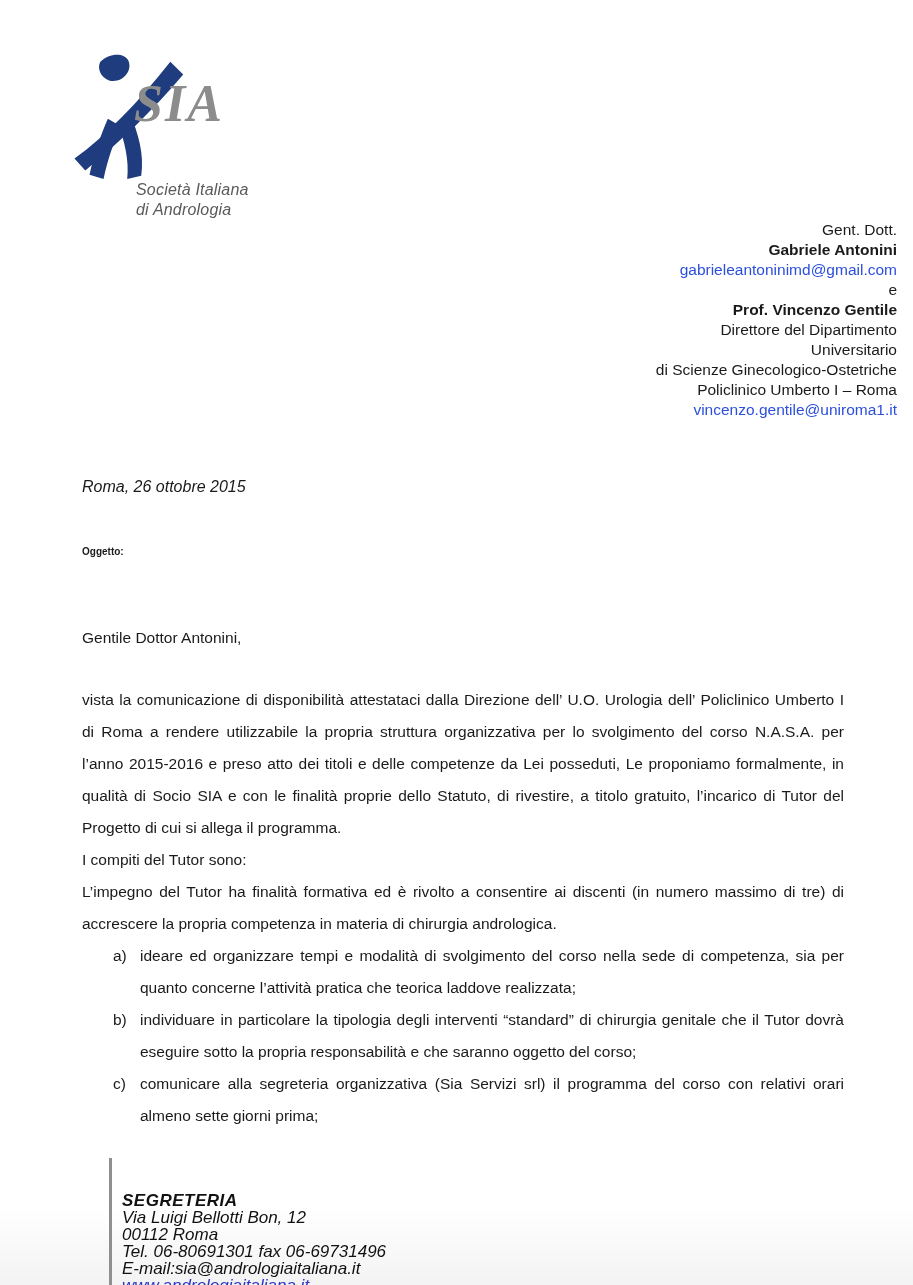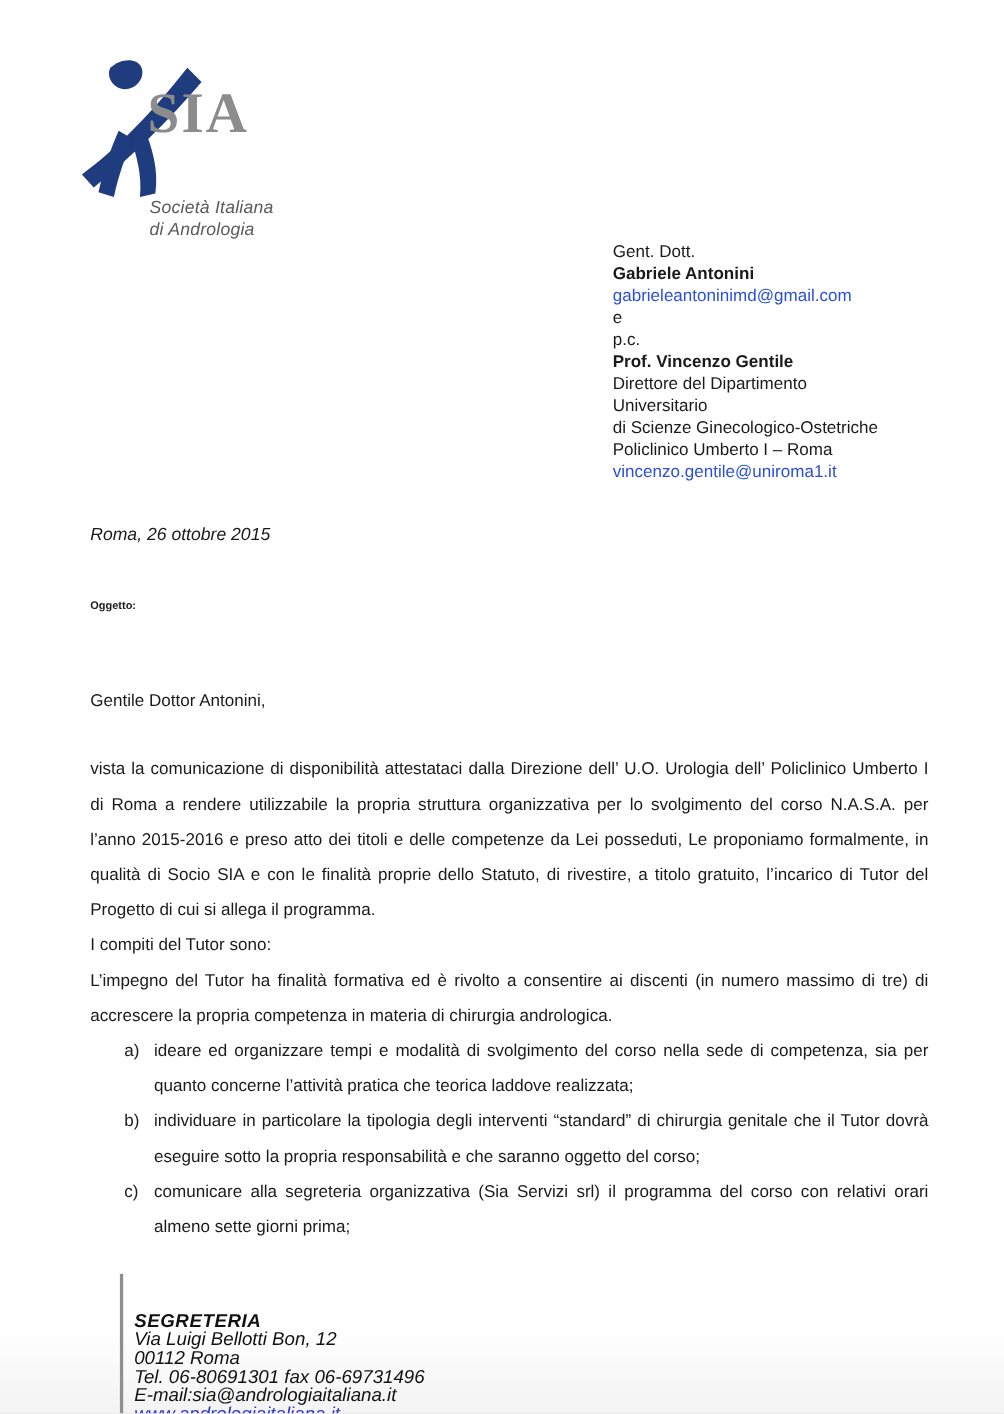--- a/index.html
+++ b/index.html
@@ -12,33 +12,33 @@
     color:#1a1a1a;
     overflow:hidden;
   }
 
   
   .logo{position:absolute;left:66px;top:52px;width:260px;height:170px;}
   .logo-figure{position:absolute;left:0;top:0;}
   .logo-sia{
     position:absolute;left:68px;top:22px;
     font-family:"Liberation Serif",serif;
-    font-weight:600;
+    font-style:italic;font-weight:600;
     font-size:52px;color:#8c8c8c;letter-spacing:2px;
   }
   .logo-tagline{
     position:absolute;left:70px;top:128px;
     font-size:16px;line-height:20px;color:#5a5a5a;
     font-style:italic;letter-spacing:0.2px;
   }
 
   
   .recipient{
     position:absolute;left:557px;top:220px;width:340px;
-    font-size:15.5px;line-height:20px;
+    font-size:15.5px;line-height:20px;text-align:right;
   }
   .recipient .bold{font-weight:bold;}
   .link{color:#2b4fdd;text-decoration:none;cursor:pointer;}
 
   
   .dateline{
     position:absolute;left:82px;top:478px;
     font-size:16px;font-style:italic;
   }
 
@@ -96,21 +96,20 @@
       <div>Società Italiana</div>
       <div>di Andrologia</div>
     </div>
   </div>
 
   <div class="recipient">
     <div>Gent. Dott.</div>
     <div class="bold">Gabriele Antonini</div>
     <div><span class="link">gabrieleantoninimd@gmail.com</span></div>
     <div>e</div>
-    <div>p.c.</div>
     <div class="bold">Prof. Vincenzo Gentile</div>
     <div>Direttore del Dipartimento</div>
     <div>Universitario</div>
     <div>di Scienze Ginecologico-Ostetriche</div>
     <div>Policlinico Umberto I – Roma</div>
     <div><span class="link">vincenzo.gentile@uniroma1.it</span></div>
   </div>
 
   <div class="dateline">Roma, 26 ottobre 2015</div>
 

